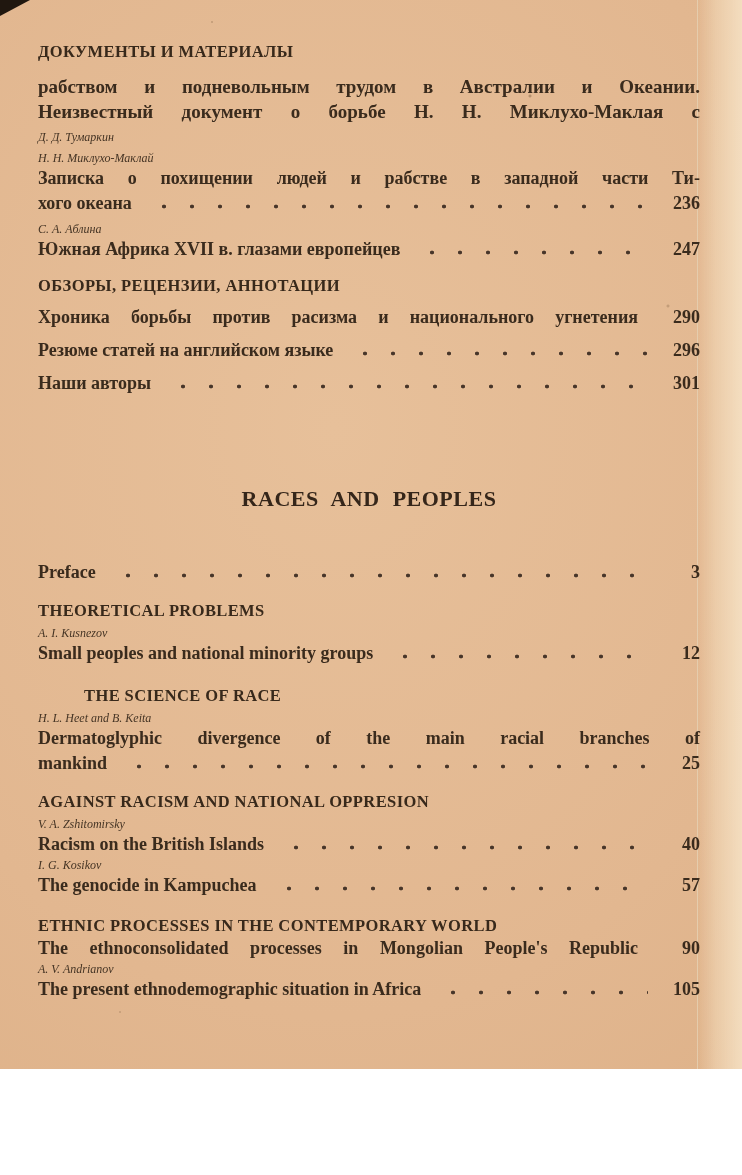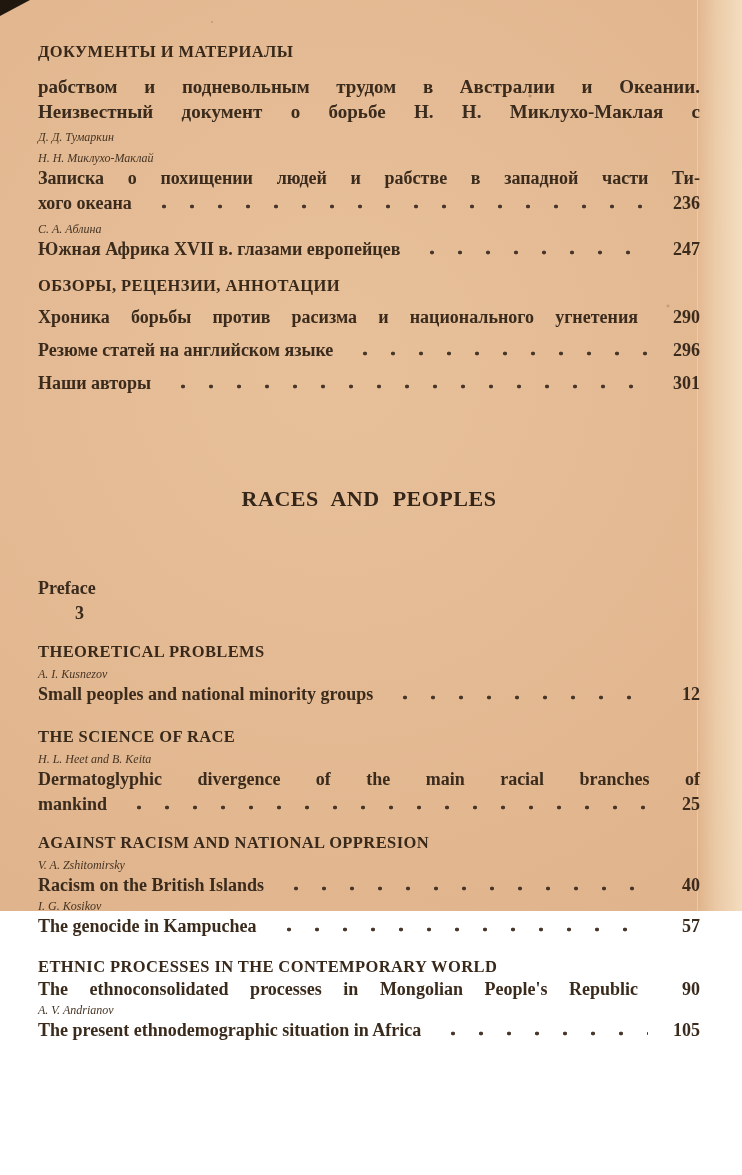--- a/index.html
+++ b/index.html
@@ -3,21 +3,21 @@
 <meta charset="utf-8">
 <style>
   html, body {
     margin: 0; padding: 0;
     width: 742px; height: 1175px;
     overflow: hidden;
     font-family: "Liberation Serif", serif;
   }
   .paper {
     position: relative;
-    width: 742px; height: 911px;
+    width: 742px; height: 1069px;
     background:
       radial-gradient(3px 3px at 530px 96px, rgba(70,45,20,.45), rgba(70,45,20,0) 70%),
       radial-gradient(2px 2px at 212px 22px, rgba(70,45,20,.35), rgba(70,45,20,0) 70%),
       radial-gradient(3px 3px at 668px 306px, rgba(70,45,20,.3), rgba(70,45,20,0) 70%),
       radial-gradient(2px 2px at 120px 1012px, rgba(70,45,20,.3), rgba(70,45,20,0) 70%),
       radial-gradient(120% 100% at 45% 40%, #e7c09a 0%, #e2b790 55%, #dbae84 100%);
     color: #3a2b1d;
   }
   .corner-shadow {
     position: absolute; left: 0; top: 0;
@@ -96,22 +96,22 @@
     font-size: 22px;
     line-height: 26px;
     letter-spacing: .5px;
     word-spacing: 7px;
     text-align: center;
     color: #35261a;
   }
   
   .mt4 { margin-top: 4px; } .mt6 { margin-top: 0; } .mt8 { margin-top: 8px; }
   .mt9 { margin-top: 9px; } .mt12 { margin-top: 12px; } .mt14 { margin-top: 14px; }
-  .mt16 { margin-top: 16px; } .mt18 { margin-top: 18px; } .mt20 { margin-top: 20px; }
-  .mt44 { margin-top: 64px; flex-direction: column; } .mt90 { margin-top: 90px; }
+  .mt16 { margin-top: 16px; } .mt18 { margin-top: 18px; } .mt20 { margin-top: 20px; margin-left: 46px; }
+  .mt44 { margin-top: 48px; } .mt90 { margin-top: 90px; }
 </style>
 </head>
 <body>
 
 <div class="paper">
   <div class="corner-shadow"></div>
   <div class="right-edge"></div>
 
   <div class="content">
 

